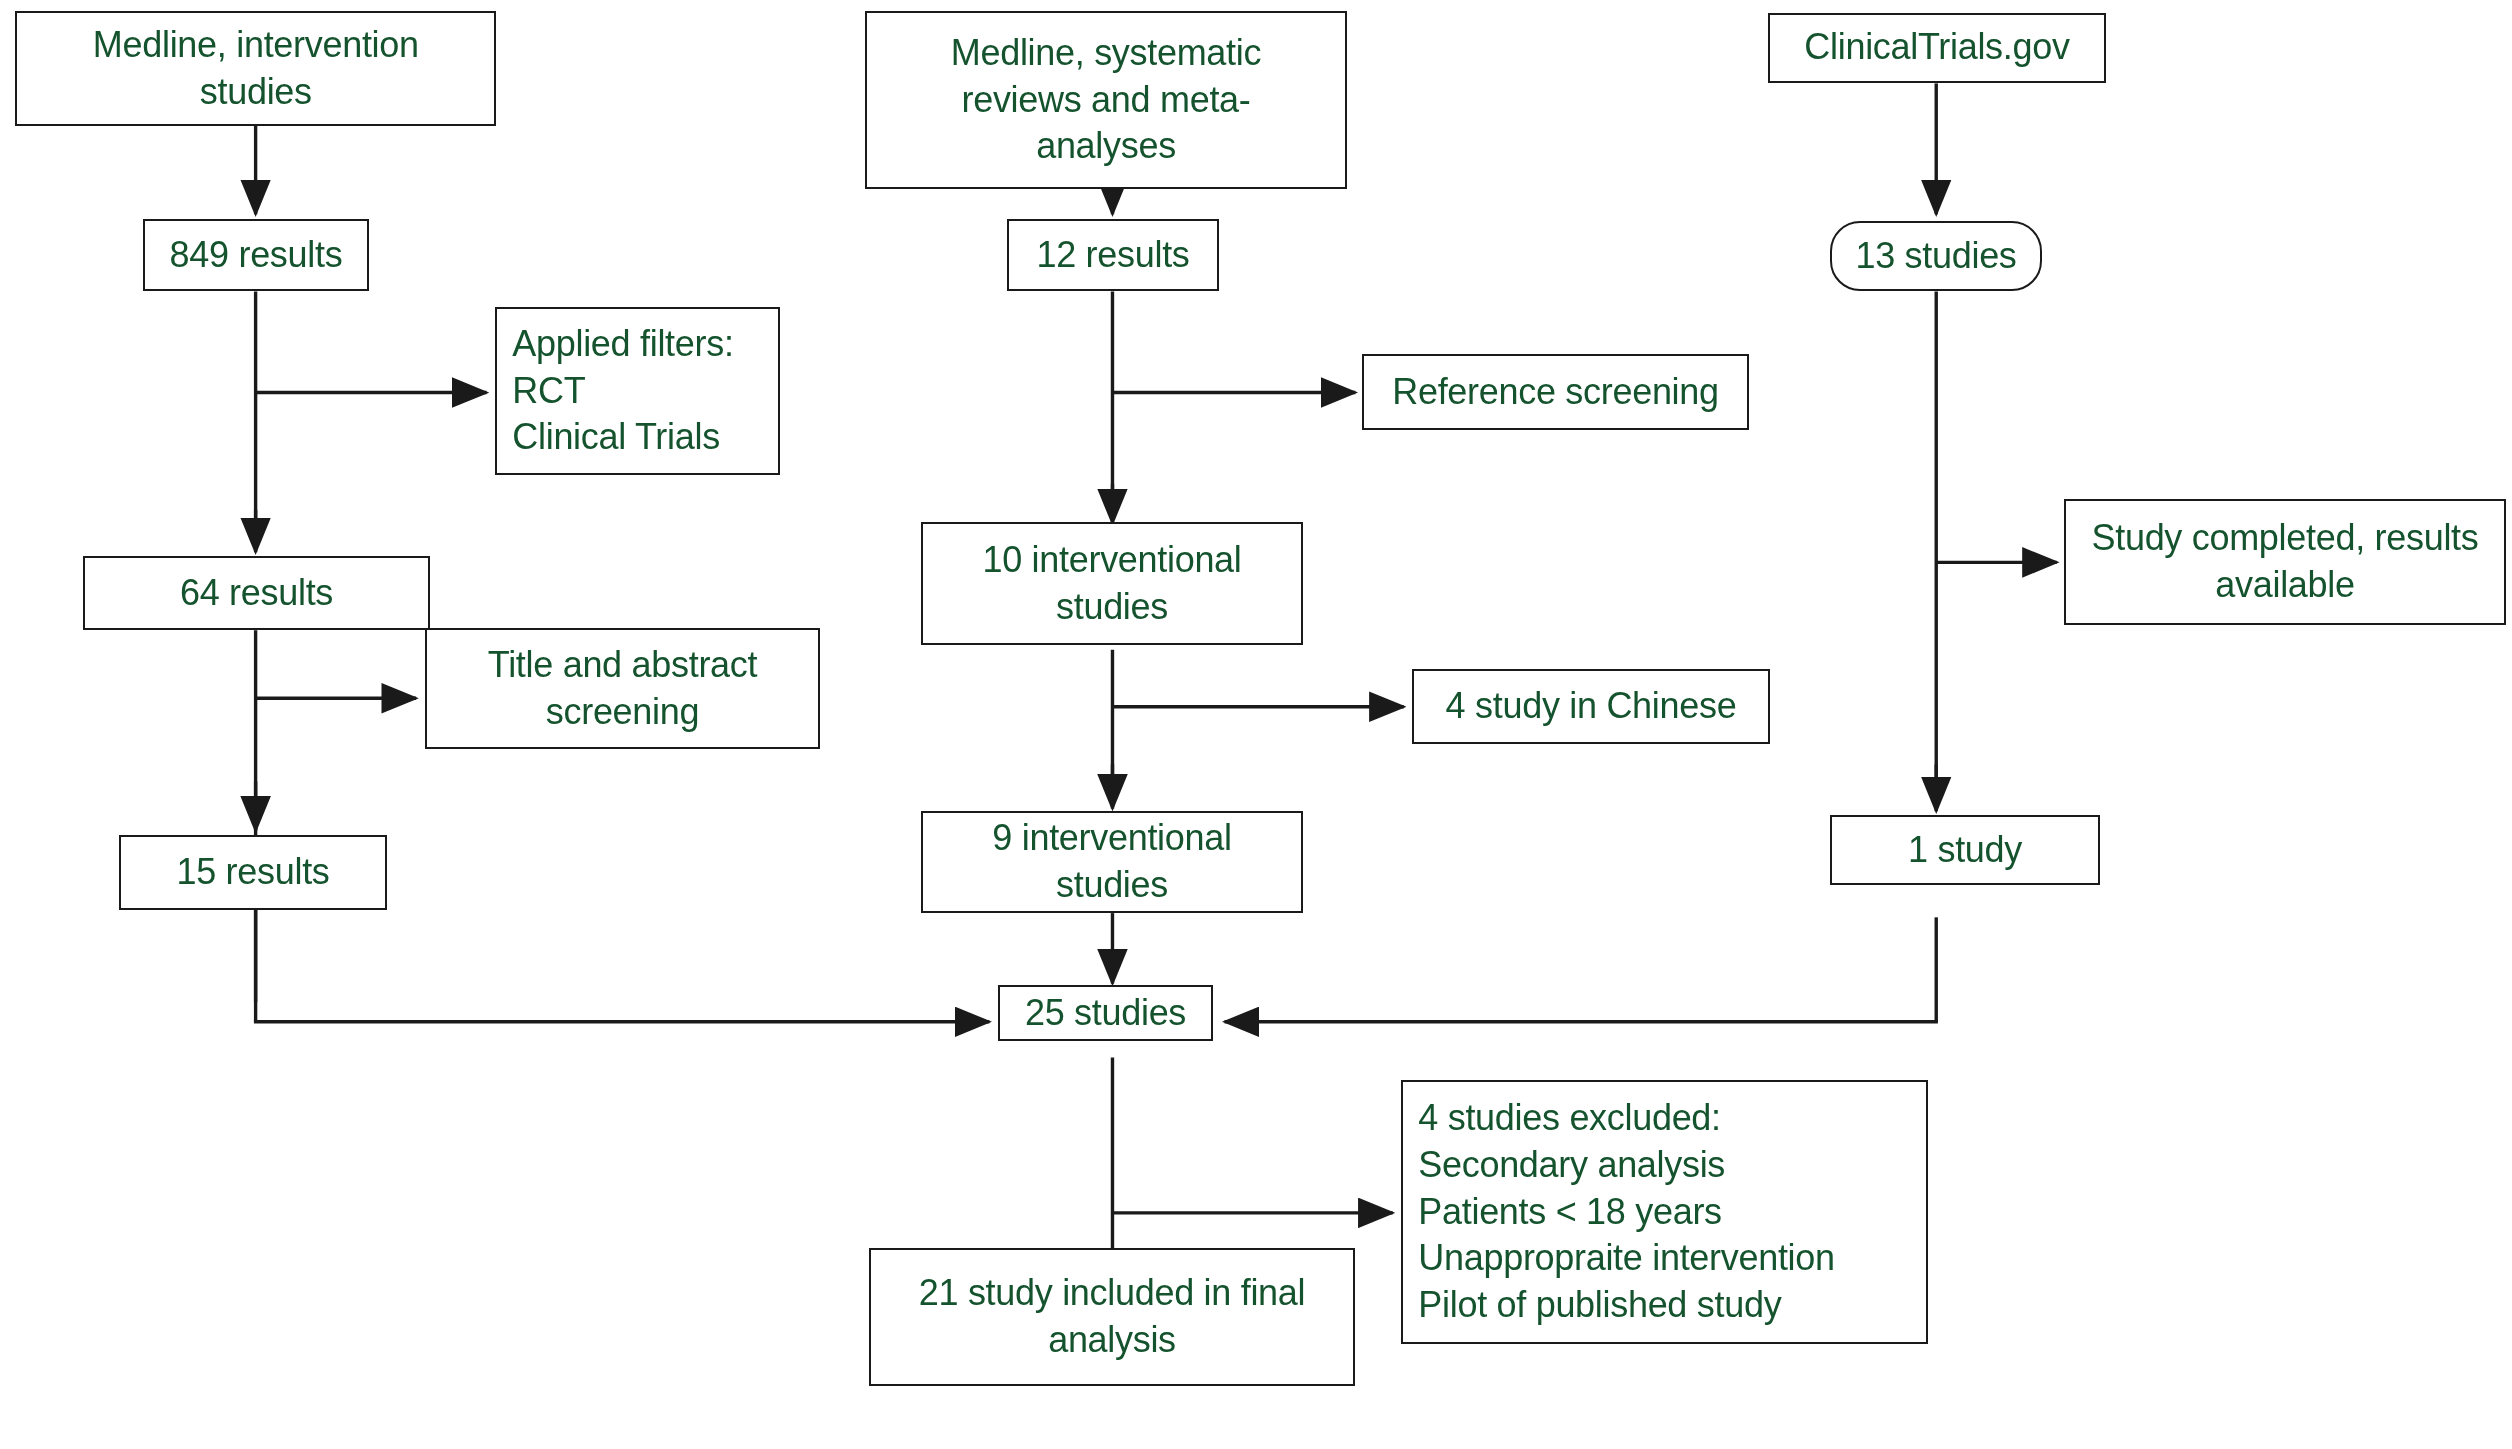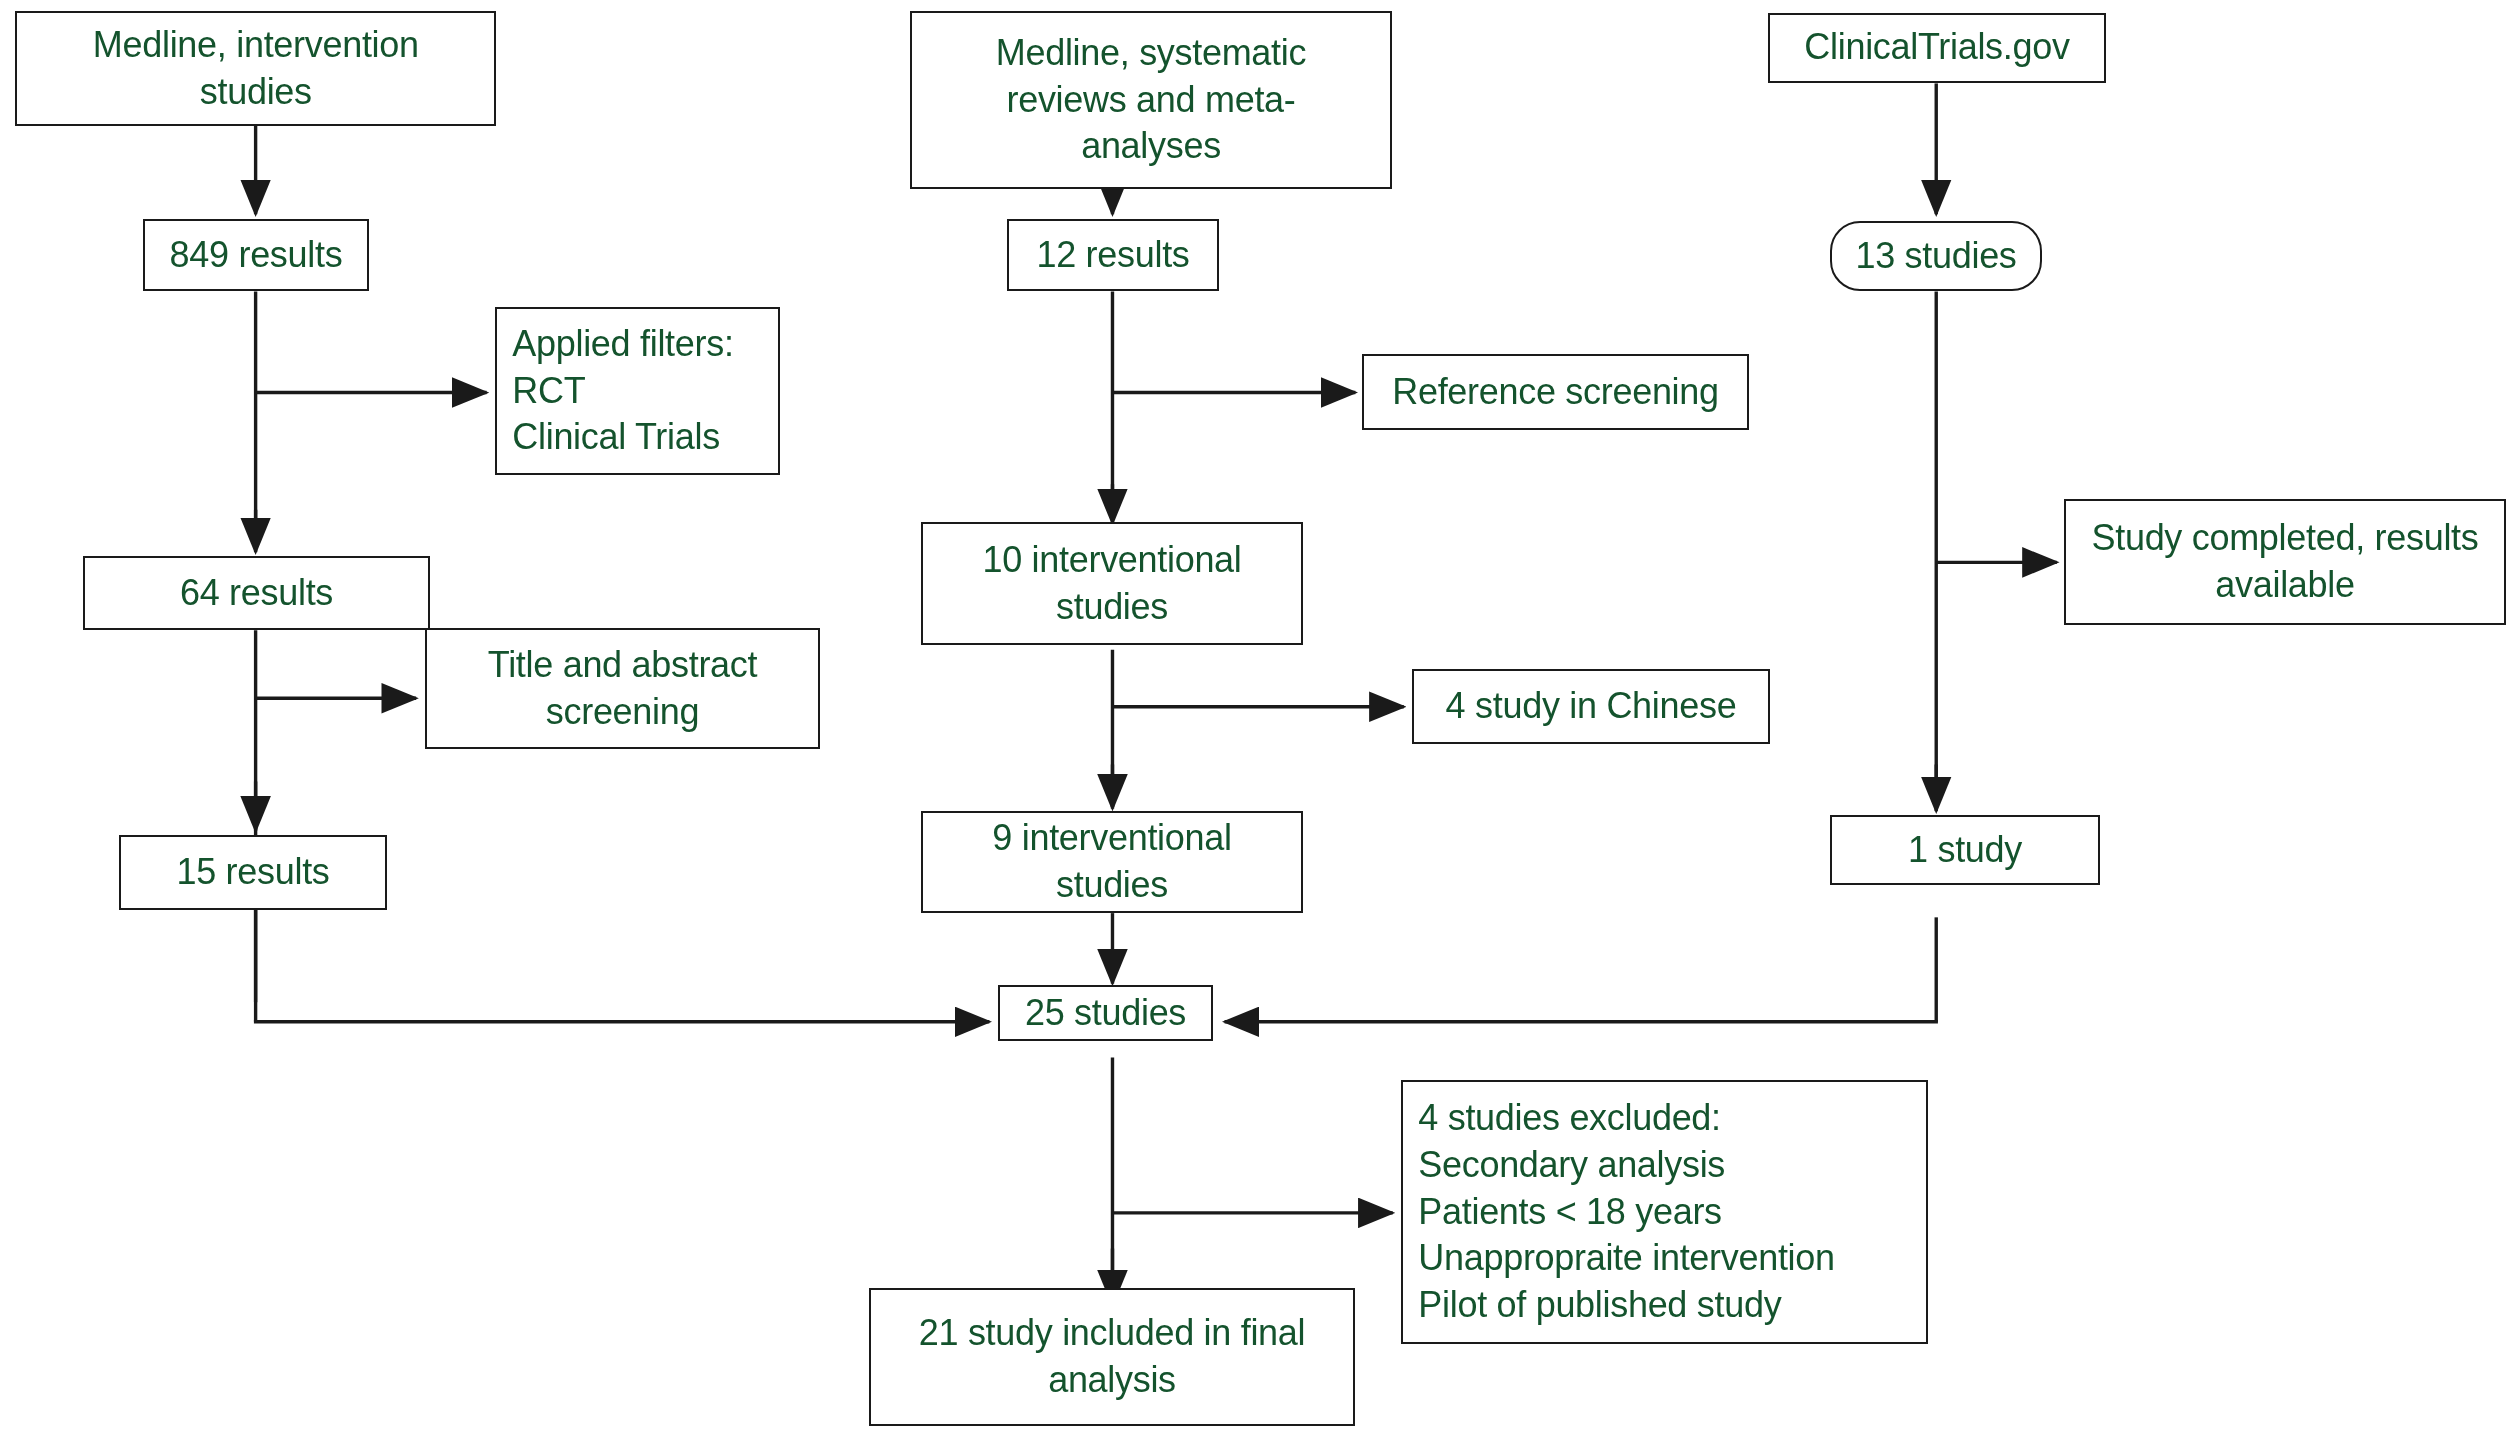--- a/index.html
+++ b/index.html
@@ -131,21 +131,21 @@
 
   <div class="node-box" style="left:425px; top:628px; width:395px; height:121px;">
     <span class="node-text multiline">Title and abstract
 screening</span>
   </div>
 
   <div class="node-box" style="left:119px; top:835px; width:268px; height:75px;">
     <span class="node-text">15 results</span>
   </div>
 
-  <div class="node-box" style="left:910px; top:11px; width:482px; height:178px;">
+  <div class="node-box" style="left:865px; top:11px; width:482px; height:178px;">
     <span class="node-text multiline">Medline, systematic
 reviews and meta-
 analyses</span>
   </div>
 
   <div class="node-box" style="left:1007px; top:219px; width:212px; height:72px;">
     <span class="node-text">12 results</span>
   </div>
 
   <div class="node-box" style="left:1362px; top:354px; width:387px; height:76px;">
@@ -188,19 +188,19 @@
   </div>
 
   <div class="node-box align-left" style="left:1401px; top:1080px; width:527px; height:264px;">
     <span class="node-text multiline">4 studies excluded:
 Secondary analysis
 Patients &lt; 18 years
 Unappropraite intervention
 Pilot of published study</span>
   </div>
 
-  <div class="node-box" style="left:869px; top:1288px; width:486px; height:138px;">
+  <div class="node-box" style="left:869px; top:1248px; width:486px; height:138px;">
     <span class="node-text multiline">21 study included in final
 analysis</span>
   </div>
 
 </div>
 
 
 </body></html>

